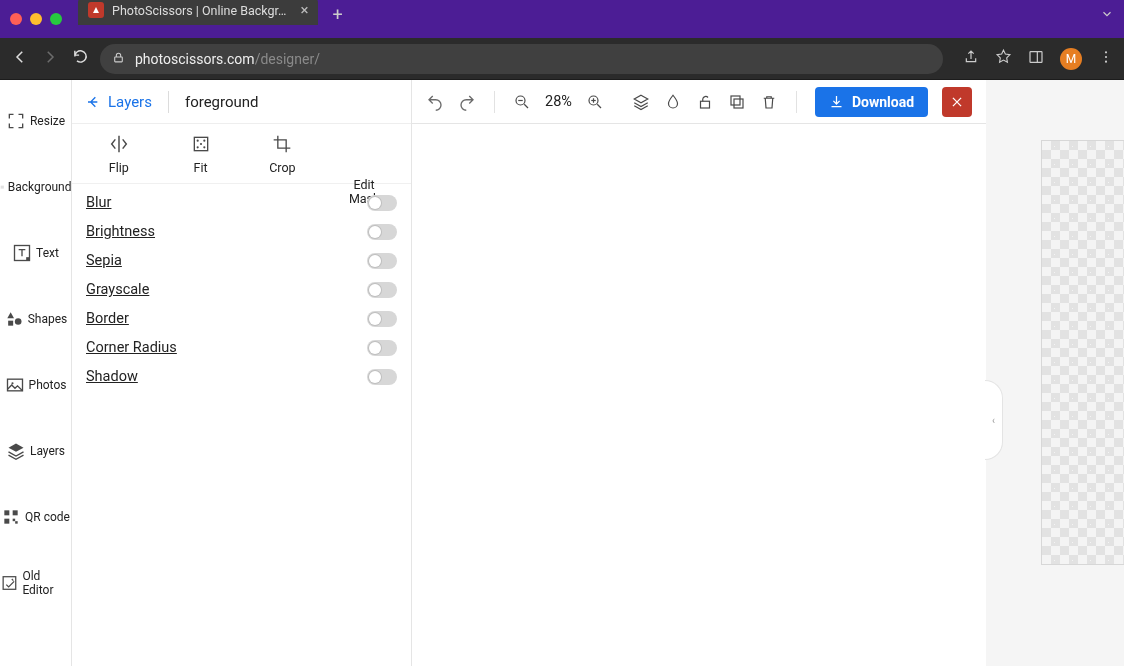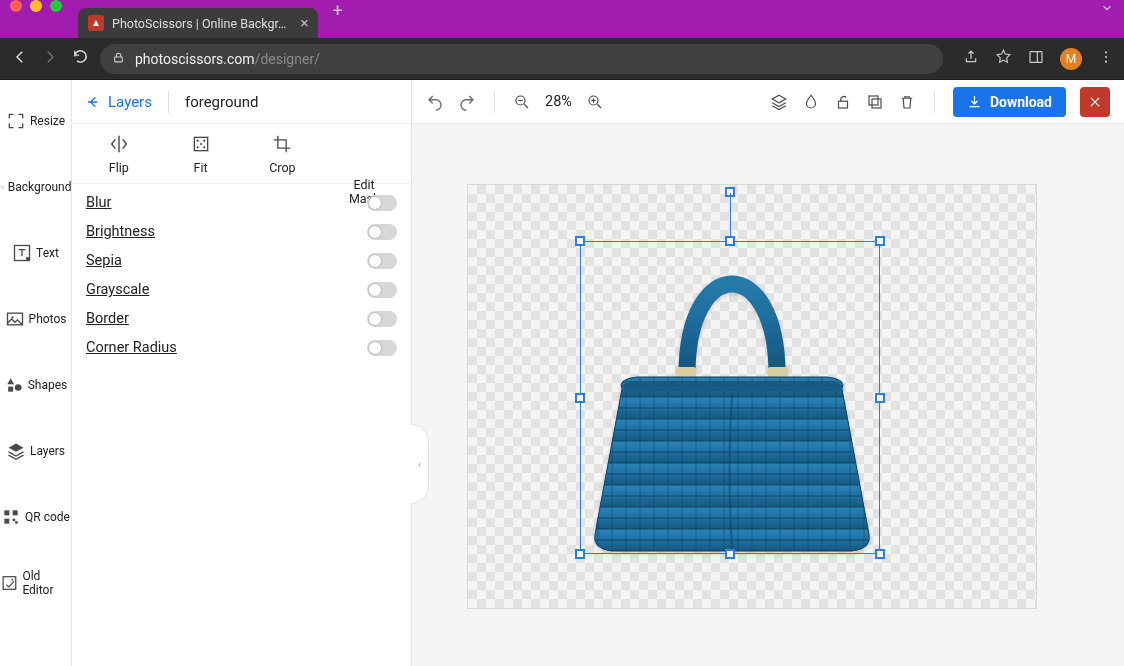--- a/index.html
+++ b/index.html
@@ -1,18 +1,18 @@
 <!DOCTYPE html>
 <html><head>
 <meta charset="utf-8">
 <style>
   * { box-sizing: border-box; margin: 0; padding: 0; font-family: -apple-system, BlinkMacSystemFont, "Segoe UI", Roboto, sans-serif; }
   html, body { width: 1124px; height: 666px; overflow: hidden; background:#fff; }
   
-  .browser-chrome { background:#a21caf; height:38px; display:flex; align-items:flex-start; padding:0 10px; }
+  .browser-chrome { background:#4c1d95; height:38px; display:flex; align-items:flex-end; padding:13px 10px; }
   .traffic { display:flex; gap:8px; margin-right:16px; }
   .traffic span { width:12px; height:12px; border-radius:50%; display:block; }
   .tab { background:#3c3c3c; height:30px; display:flex; align-items:center; padding:0 10px; border-radius:8px 8px 0 0; color:#ddd; font-size:12.5px; gap:8px; margin-top:8px;}
   .tab .favicon { width:16px; height:16px; background:#c0392b; border-radius:3px; display:flex; align-items:center; justify-content:center;}
   .tab .favicon svg{width:10px;height:10px;}
   .tab .x { margin-left:6px; color:#bbb; font-size:15px; line-height:1;}
   .plus { color:#ccc; margin-left:14px; font-size:18px; }
   .chrome-caret { margin-left:auto; color:#ccc; }
   .addr-bar { background:#2b2b2b; height:42px; display:flex; align-items:center; padding:0 10px; gap:10px; border-bottom:1px solid #1c1c1c;}
   .nav-icn { color:#ccc; width:20px; text-align:center; }
@@ -34,21 +34,21 @@
   .crumb-sep { width:1px; height:22px; background:#dcdcdc; margin:0 16px;}
   .crumb-name { color:#222; font-size:15px;}
   .sp-toolrow { height:60px; display:flex; align-items:flex-start; justify-content:space-around; padding:10px 6px 0 6px; border-bottom:1px solid #f0f0f0;}
   .sp-tool { display:flex; flex-direction:column; align-items:center; gap:6px; font-size:12.5px; color:#222; cursor:pointer; width:70px;}
   .sp-tool .ico{ height:20px; display:flex; align-items:center; justify-content:center;}
   .sp-tool.editmask { line-height:1.15; text-align:center;margin-top:44px;}
   .prop-list { padding:10px 14px; display:flex; flex-direction:column; gap:12px;}
   .prop-row { display:flex; align-items:center; justify-content:space-between; font-size:14.5px; color:#222;text-decoration:underline;}
   .toggle { width:30px; height:16px; border-radius:10px; background:#d7d7d7; position:relative; cursor:pointer;}
   .toggle::after { content:""; position:absolute; left:2px; top:2px; width:12px; height:12px; background:#fff; border-radius:50%; box-shadow:0 0 0 1px #bfbfbf;}
-  .canvas-area { flex:1; display:flex; flex-direction:column; position:relative;}
+  .canvas-area { flex:1; display:flex; flex-direction:row; position:relative;}
   .canvas-toolbar { height:44px; display:flex; align-items:center; padding:0 14px; border-bottom:1px solid #e5e5e5; gap:14px;}
   .ct-group { display:flex; align-items:center; gap:14px;}
   .ct-ico { color:#555; cursor:pointer; display:flex; align-items:center; justify-content:center;}
   .ct-ico svg{ width:18px; height:18px;}
   .ct-sep { width:1px; height:22px; background:#e2e2e2; margin:0 4px;}
   .zoom-txt { font-size:14.5px; color:#222;}
   .ct-spacer { flex:1; }
   .dl-btn { background:#1a73e8; color:#fff; border:none; height:30px; padding:0 14px; border-radius:4px; font-size:14px; display:flex; align-items:center; gap:8px; cursor:pointer;font-weight:bold;}
   .close-btn { background:#c0392b; color:#fff; width:30px; height:30px; display:flex; align-items:center; justify-content:center; border-radius:4px; cursor:pointer;}
   .canvas-back { flex:1; background:#f5f5f5; position:relative;}
@@ -167,33 +167,33 @@
     <div class="rail-item">
       <svg viewBox="0 0 24 24">
           <rect x="3" y="3" width="18" height="18" class="icn-stroke"></rect>
           <path d="M8 8h8M12 8v8" class="icn-stroke"></path>
           <rect x="17" y="17" width="4" height="4" fill="#4a4a4a"></rect>
         </svg>
       <span>Text</span>
     </div>
     <div class="rail-item">
       <svg viewBox="0 0 24 24">
+          <path d="M8 4l4 7H4z" fill="#4a4a4a"></path>
+          <circle cx="17" cy="15" r="4" fill="#4a4a4a"></circle>
+          <rect x="5" y="14" width="6" height="6" fill="#4a4a4a"></rect>
+        </svg>
+      <span>Shapes</span>
+    </div>
+    <div class="rail-item">
+      <svg viewBox="0 0 24 24">
           <rect x="3" y="5" width="18" height="14" class="icn-stroke"></rect>
           <path d="M3 17l5-5 4 4 3-3 6 6" class="icn-stroke"></path>
           <circle cx="9" cy="10" r="1.3" fill="#4a4a4a"></circle>
         </svg>
       <span>Photos</span>
-    </div>
-    <div class="rail-item">
-      <svg viewBox="0 0 24 24">
-          <path d="M8 4l4 7H4z" fill="#4a4a4a"></path>
-          <circle cx="17" cy="15" r="4" fill="#4a4a4a"></circle>
-          <rect x="5" y="14" width="6" height="6" fill="#4a4a4a"></rect>
-        </svg>
-      <span>Shapes</span>
     </div>
     <div class="rail-item">
       <svg viewBox="0 0 24 24">
           <path d="M12 3l9 5-9 5-9-5z" fill="#4a4a4a"></path>
           <path d="M3 13l9 5 9-5M3 17l9 5 9-5" class="icn-stroke"></path>
         </svg>
       <span>Layers</span>
     </div>
     <div class="rail-item">
       <svg viewBox="0 0 24 24">
@@ -277,20 +277,24 @@
       <div class="prop-row">
           <span>Grayscale</span>
           <span class="toggle"></span>
         </div>
       <div class="prop-row">
           <span>Border</span>
           <span class="toggle"></span>
         </div>
       <div class="prop-row">
           <span>Corner Radius</span>
+          <span class="toggle"></span>
+        </div>
+      <div class="prop-row">
+          <span>Shadow</span>
           <span class="toggle"></span>
         </div>
     </div>
   </div>
 
   <div class="canvas-area">
     <div class="canvas-toolbar">
       <div class="ct-group">
         <span class="ct-ico">
             <svg viewBox="0 0 24 24">

